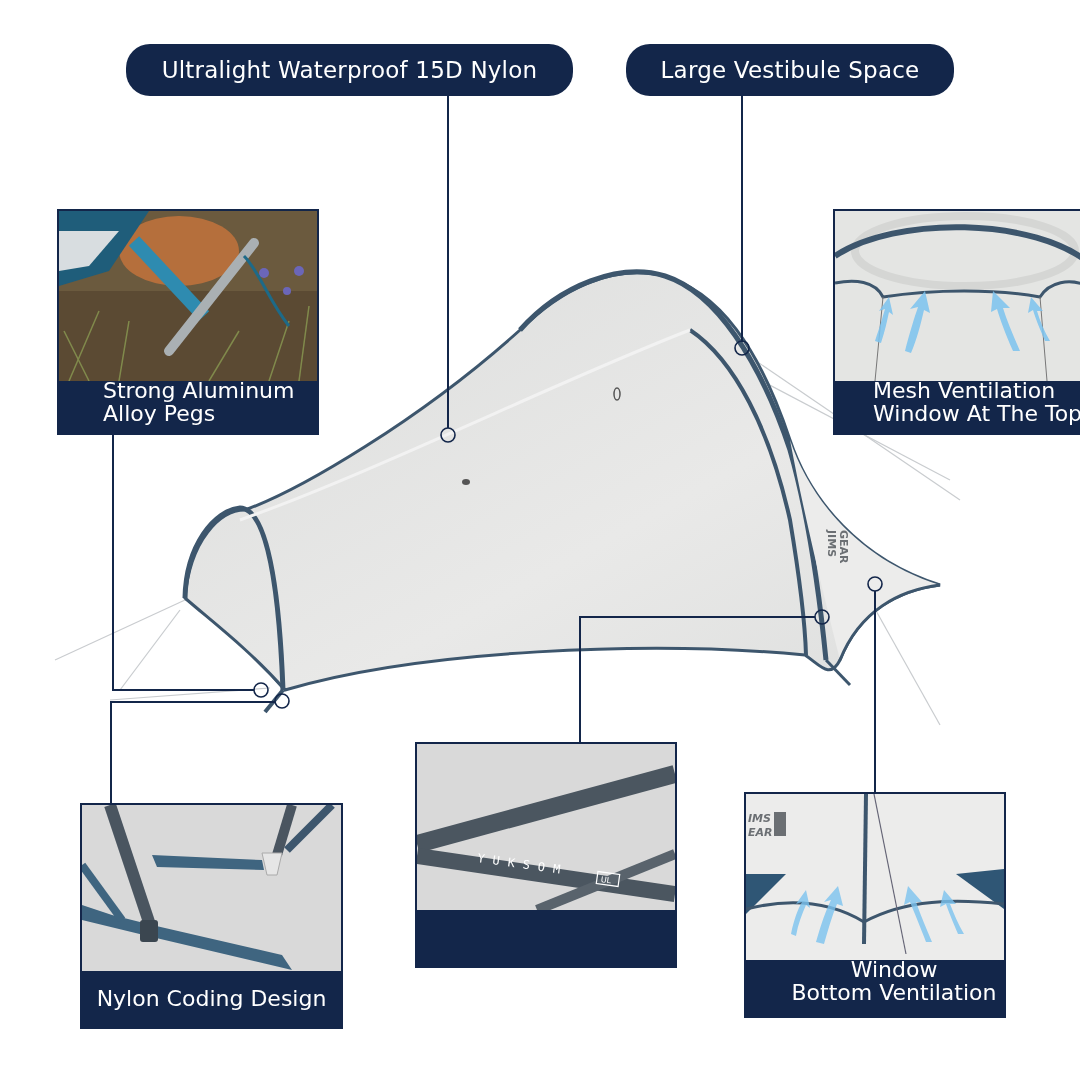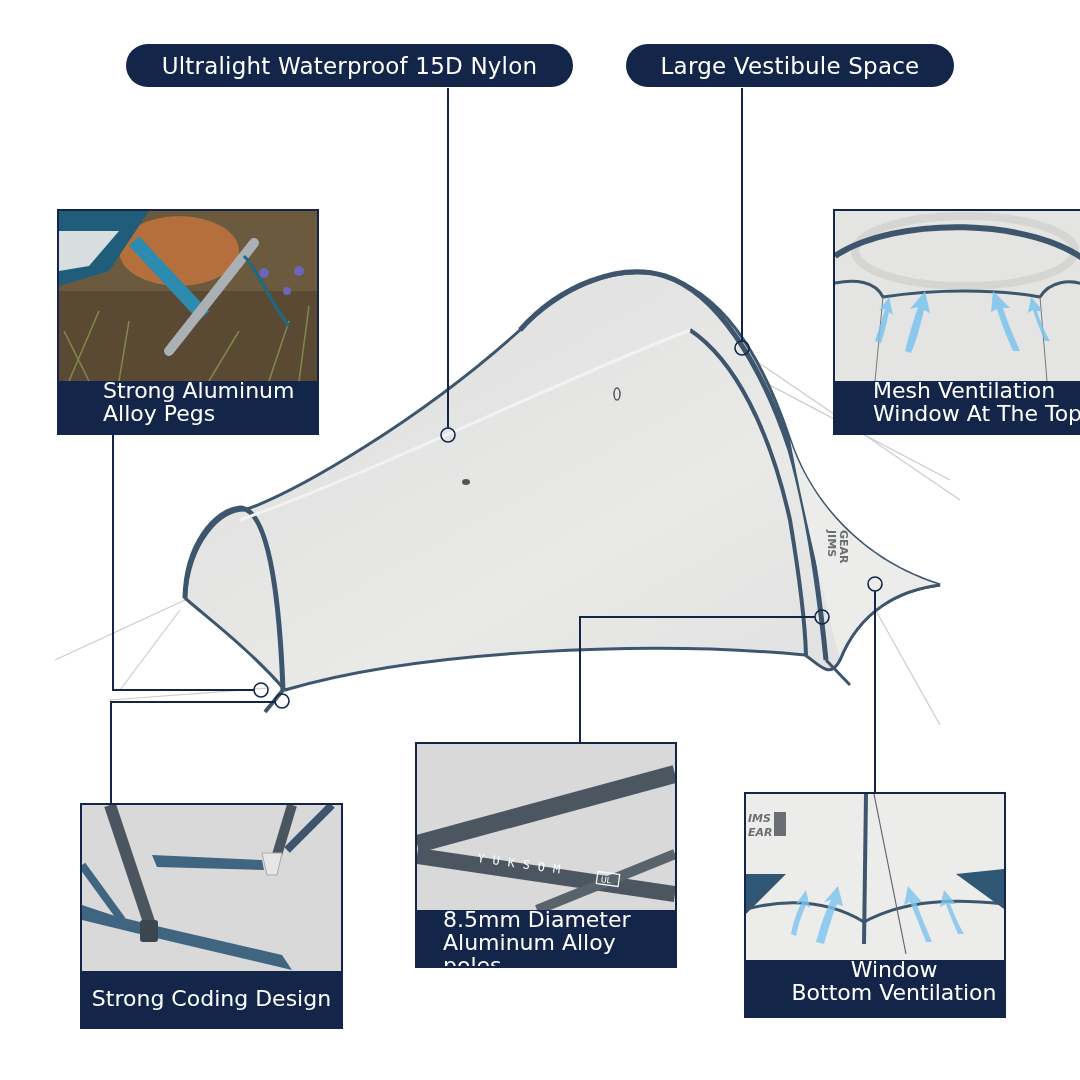--- a/index.html
+++ b/index.html
@@ -1,17 +1,17 @@
 <!DOCTYPE html>
 <html><head>
 <meta charset="utf-8">
 <style>
   html,body{margin:0;padding:0;background:#ffffff;}
   body{width:1080px;height:1080px;position:relative;overflow:hidden;font-family:"DejaVu Sans","Liberation Sans",sans-serif;}
-  .pill{position:absolute;background:#13264a;color:#fff;border-radius:24px;height:43px;display:flex;align-items:center;justify-content:center;font-size:23px;letter-spacing:0.2px;}
+  .pill{position:absolute;background:#13264a;color:#fff;border-radius:24px;height:52px;display:flex;align-items:center;justify-content:center;font-size:23px;letter-spacing:0.2px;}
   .card{position:absolute;border:2px solid #13264a;background:#13264a;box-sizing:border-box;overflow:hidden;}
   .card .photo{position:absolute;left:0;top:0;right:0;}
   .card .cap{position:absolute;left:0;right:0;bottom:0;color:#fff;font-size:22px;line-height:23px;}
   svg.layer{position:absolute;left:0;top:0;}
 </style>
 </head>
 <body>
 
 <svg class="layer" width="1080" height="1080" viewBox="0 0 1080 1080">
   <defs>
@@ -153,38 +153,34 @@
     <line x1="28" y1="0" x2="68" y2="120" stroke="#4a5560" stroke-width="12"></line>
     <line x1="210" y1="0" x2="195" y2="50" stroke="#4a5560" stroke-width="10"></line>
     <line x1="250" y1="0" x2="205" y2="45" stroke="#3d566d" stroke-width="8"></line>
     <path d="M70,50 L180,55 L182,65 L75,62 Z" fill="#3f6580"></path>
     <path d="M0,100 L30,110 L70,120 L200,150 L210,165 L70,132 L0,115 Z" fill="#3f6580"></path>
     <line x1="0" y1="60" x2="40" y2="115" stroke="#3f6580" stroke-width="8"></line>
     <rect x="58" y="115" width="18" height="22" rx="3" fill="#3b4650"></rect>
     <path d="M180,48 L200,48 L195,70 L185,70 Z" fill="#e6e6e6" stroke="#aaa"></path>
   </svg>
   <div class="cap" style="height:58px;display:flex;align-items:center;justify-content:center;">
-    <div>Strong Coding Design</div>
+    <div>Nylon Coding Design</div>
   </div>
 </div>
 
 <div class="card" style="left:415px;top:742px;width:262px;height:226px;">
   <svg class="photo" width="258" height="166" viewBox="0 0 258 166">
     <rect width="258" height="166" fill="#d9d9d9"></rect>
     <line x1="0" y1="100" x2="258" y2="30" stroke="#4b5660" stroke-width="18"></line>
     <line x1="0" y1="112" x2="258" y2="150" stroke="#4b5660" stroke-width="16"></line>
     <line x1="120" y1="166" x2="258" y2="110" stroke="#59636c" stroke-width="10"></line>
     <text x="0" y="0" transform="translate(60,118) rotate(8)" font-family="DejaVu Sans Mono, monospace" font-size="12" letter-spacing="8" fill="#ffffff">YUKSOM</text>
     <rect x="180" y="129" width="22" height="12" fill="none" stroke="#fff" stroke-width="1.2" transform="rotate(8 191 135)"></rect>
     <text x="184" y="139" font-family="DejaVu Sans, sans-serif" font-size="8" fill="#fff" transform="rotate(8 191 135)">UL</text>
   </svg>
-  <div class="cap" style="height:58px;padding-left:26px;padding-top:2px;">
-    <div>8.5mm Diameter</div>
-    <div>Aluminum Alloy poles</div>
-  </div>
 </div>
 
 <div class="card" style="left:744px;top:792px;width:262px;height:226px;text-align:center;">
   <svg class="photo" width="258" height="166" viewBox="0 0 258 166">
     <rect width="258" height="166" fill="#ececeb"></rect>
     <text x="2" y="28" font-family="DejaVu Sans, sans-serif" font-weight="bold" font-style="italic" font-size="11" fill="#6b6f73">IMS</text>
     <text x="2" y="42" font-family="DejaVu Sans, sans-serif" font-weight="bold" font-style="italic" font-size="11" fill="#6b6f73">EAR</text>
     <rect x="28" y="18" width="12" height="24" fill="#6b6f73"></rect>
     <path d="M0,80 L40,80 L0,120 Z" fill="#2f5675"></path>
     <path d="M210,80 L258,75 L258,115 Z" fill="#2f5675"></path>

